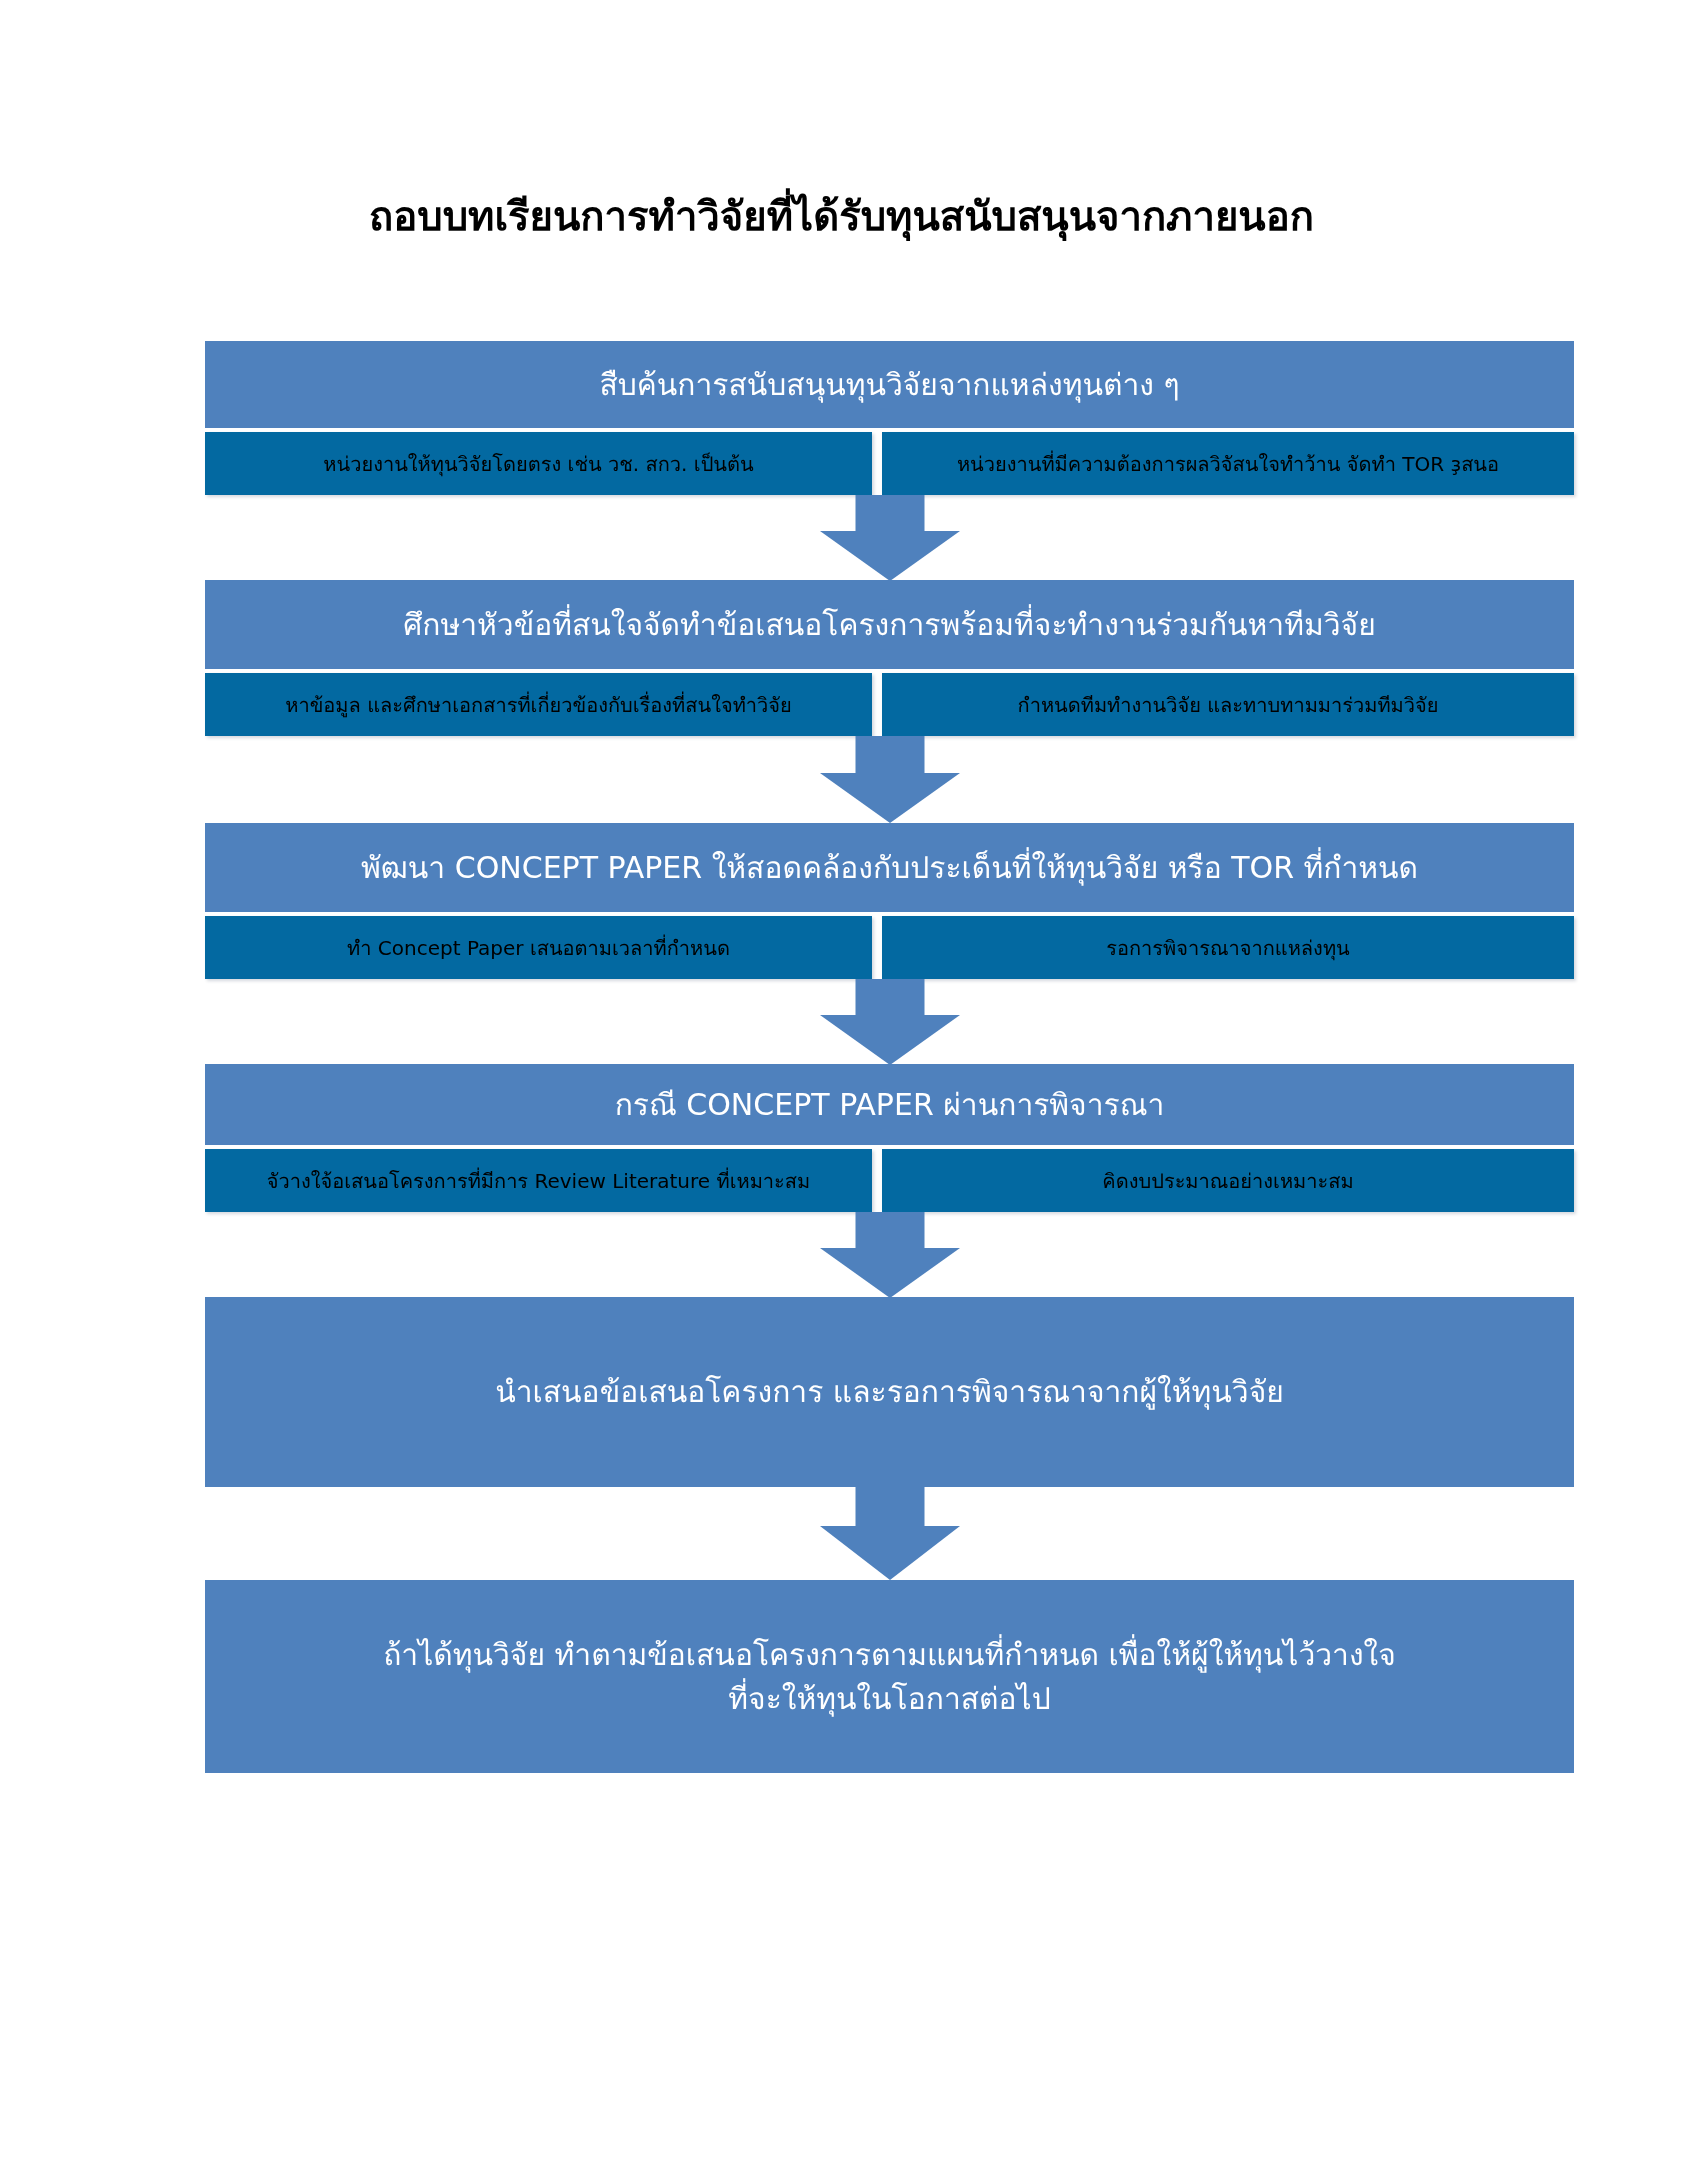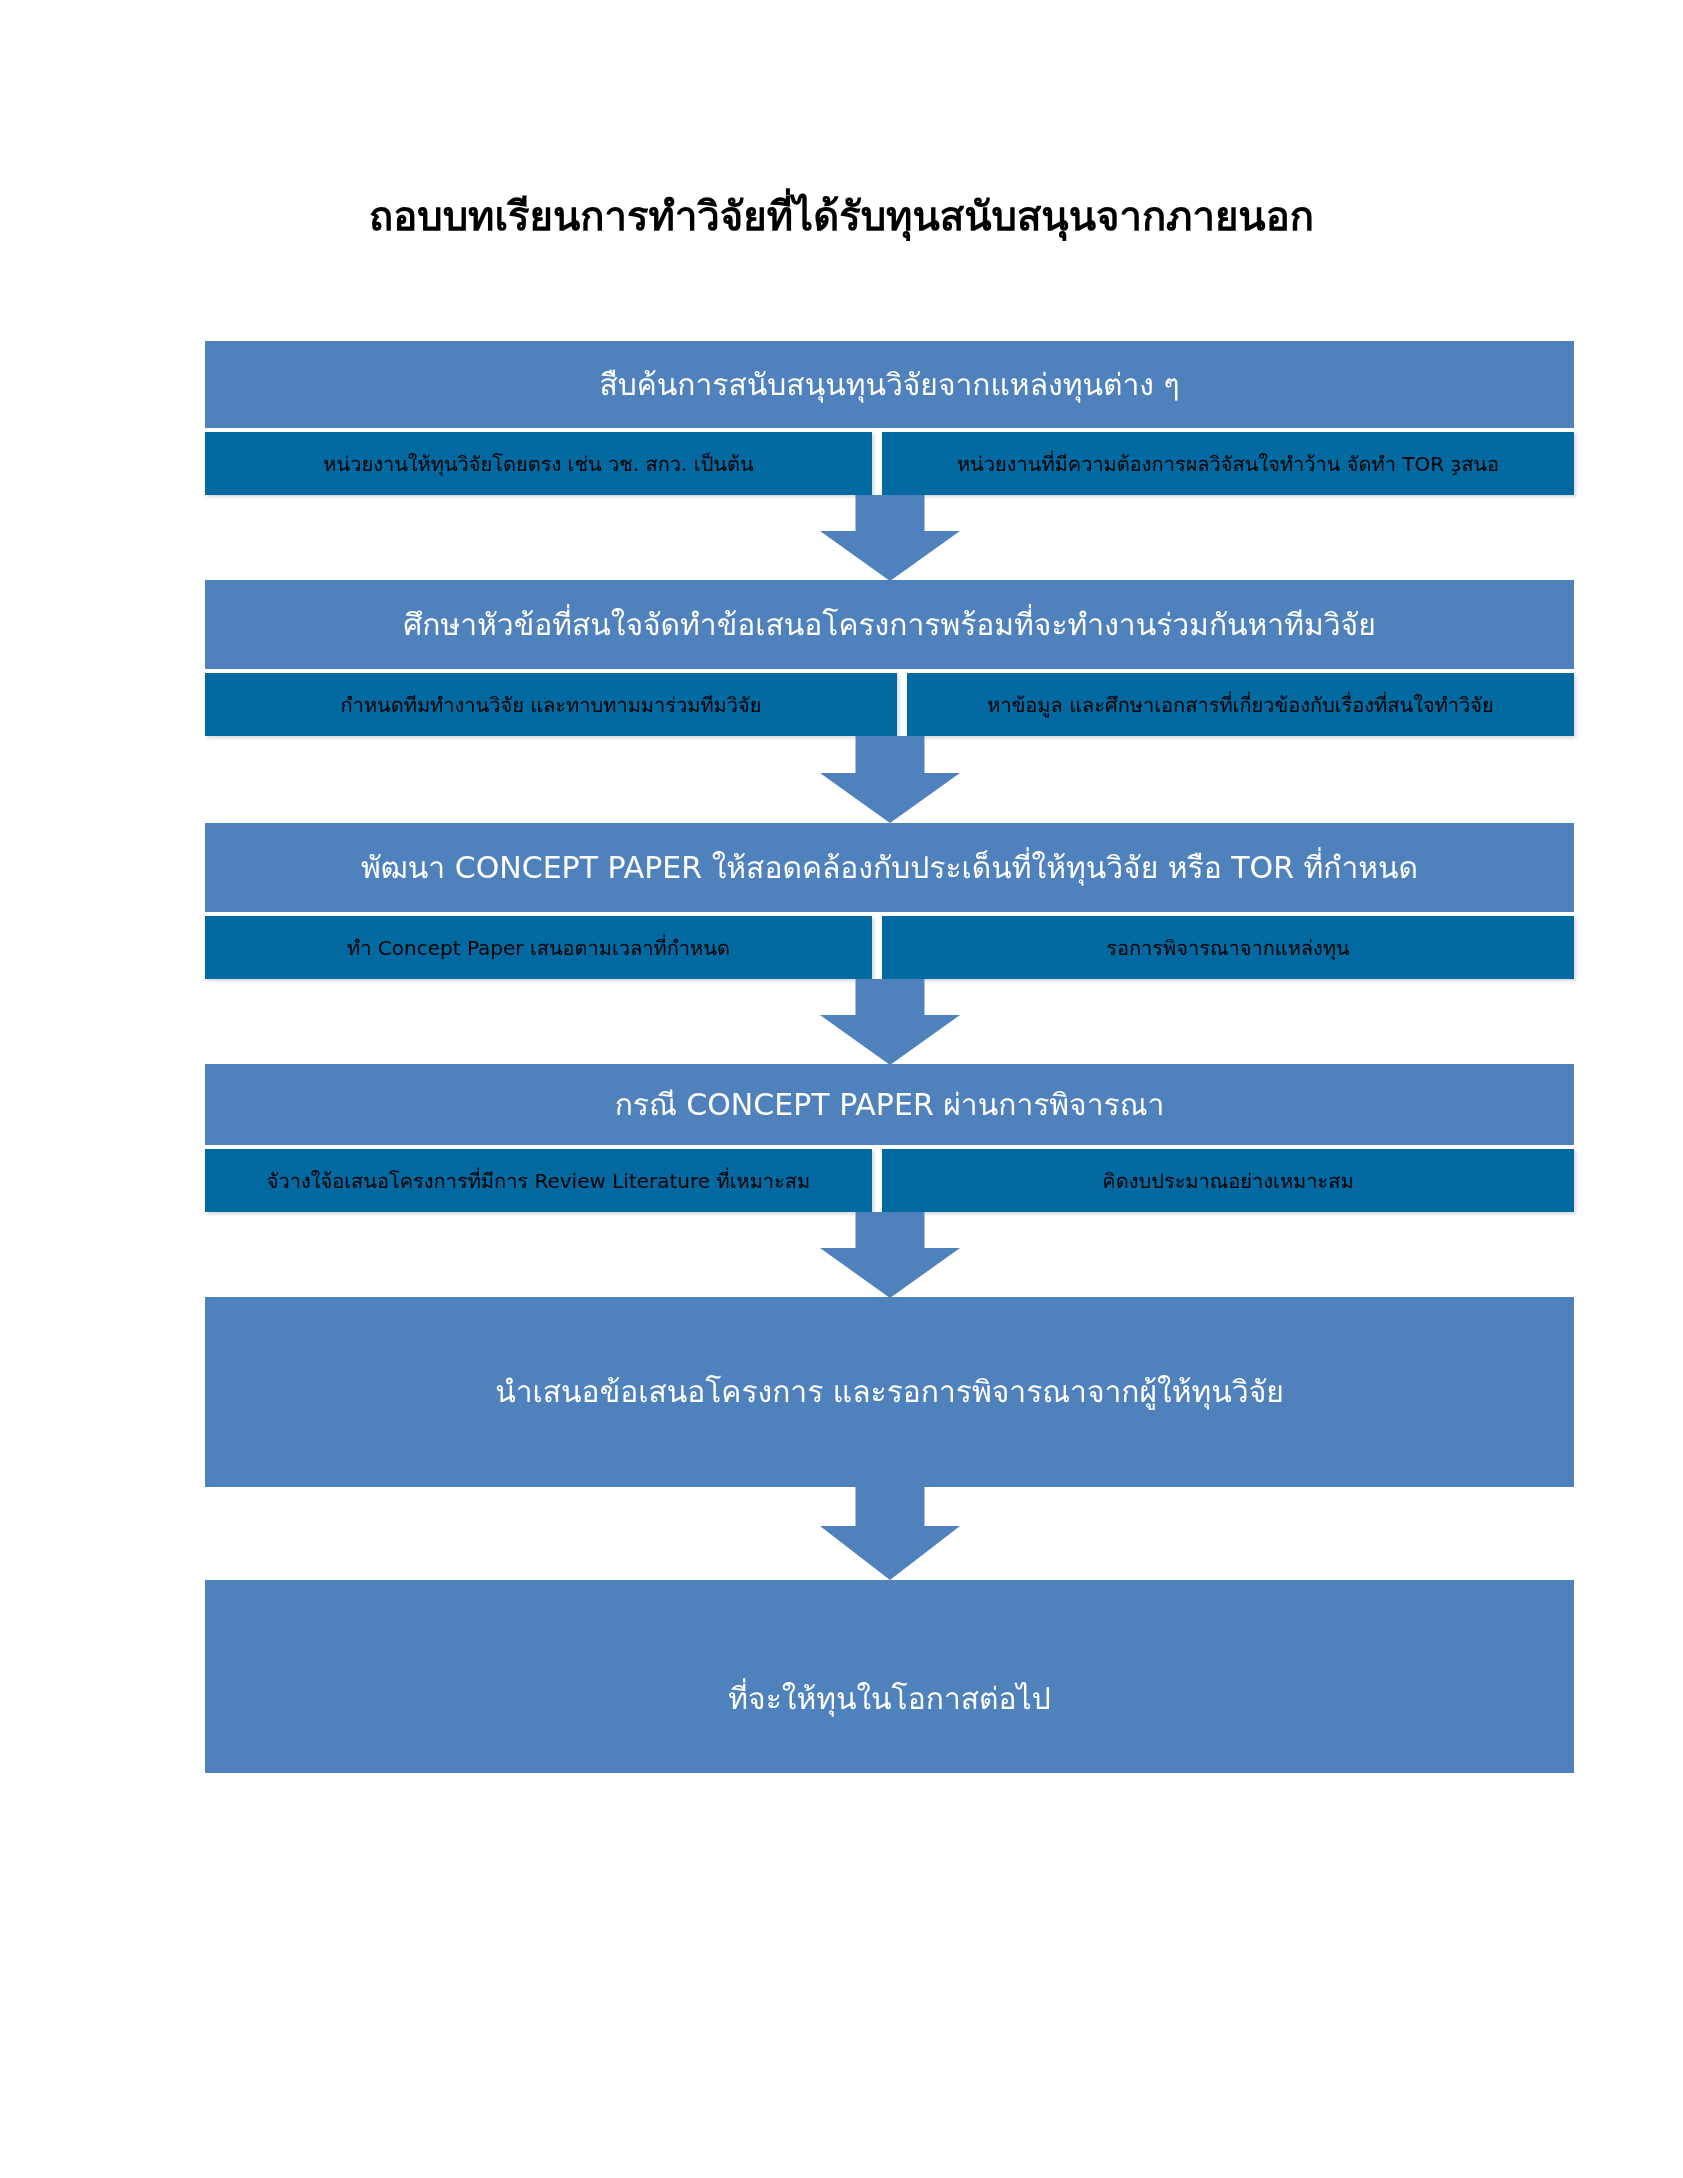--- a/index.html
+++ b/index.html
@@ -175,22 +175,22 @@
     <div class="arrow-wrap gap-a">
       <div class="down-arrow">
         <div class="shaft"></div>
         <div class="head"></div>
       </div>
     </div>
 
     <div>
       <div class="stage-header h2">ศึกษาหัวข้อที่สนใจจัดทำข้อเสนอโครงการพร้อมที่จะทำงานร่วมกันหาทีมวิจัย</div>
       <div class="sub-row r2">
+        <div class="sub-box left">หาข้อมูล และศึกษาเอกสารที่เกี่ยวข้องกับเรื่องที่สนใจทำวิจัย</div>
         <div class="sub-box right">กำหนดทีมทำงานวิจัย และทาบทามมาร่วมทีมวิจัย</div>
-        <div class="sub-box left">หาข้อมูล และศึกษาเอกสารที่เกี่ยวข้องกับเรื่องที่สนใจทำวิจัย</div>
       </div>
     </div>
 
     <div class="arrow-wrap gap-b">
       <div class="down-arrow">
         <div class="shaft"></div>
         <div class="head"></div>
       </div>
     </div>
 
@@ -230,20 +230,20 @@
 
     <div class="arrow-wrap gap-e">
       <div class="down-arrow">
         <div class="shaft"></div>
         <div class="head"></div>
       </div>
     </div>
 
     <div class="stage-block b6">
       <span>
-        <br>
+        <span>ถ้าได้ทุนวิจัย ทำตามข้อเสนอโครงการตามแผนที่กำหนด เพื่อให้ผู้ให้ทุนไว้วางใจ</span><br>
         <span>ที่จะให้ทุนในโอกาสต่อไป</span>
       </span>
     </div>
 
   </div>
 </div>
 
 
 </body></html>

